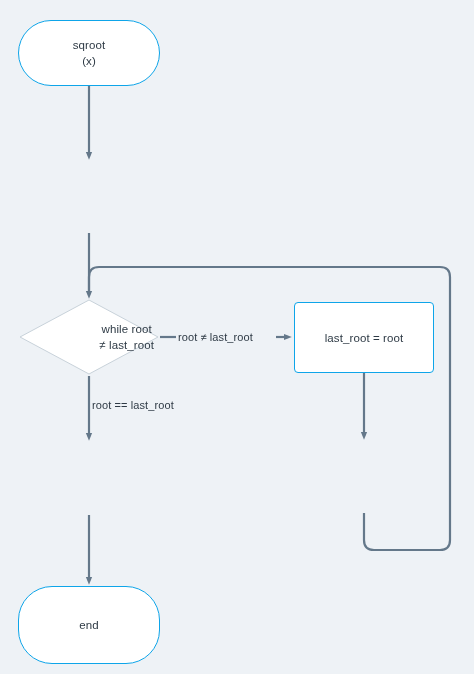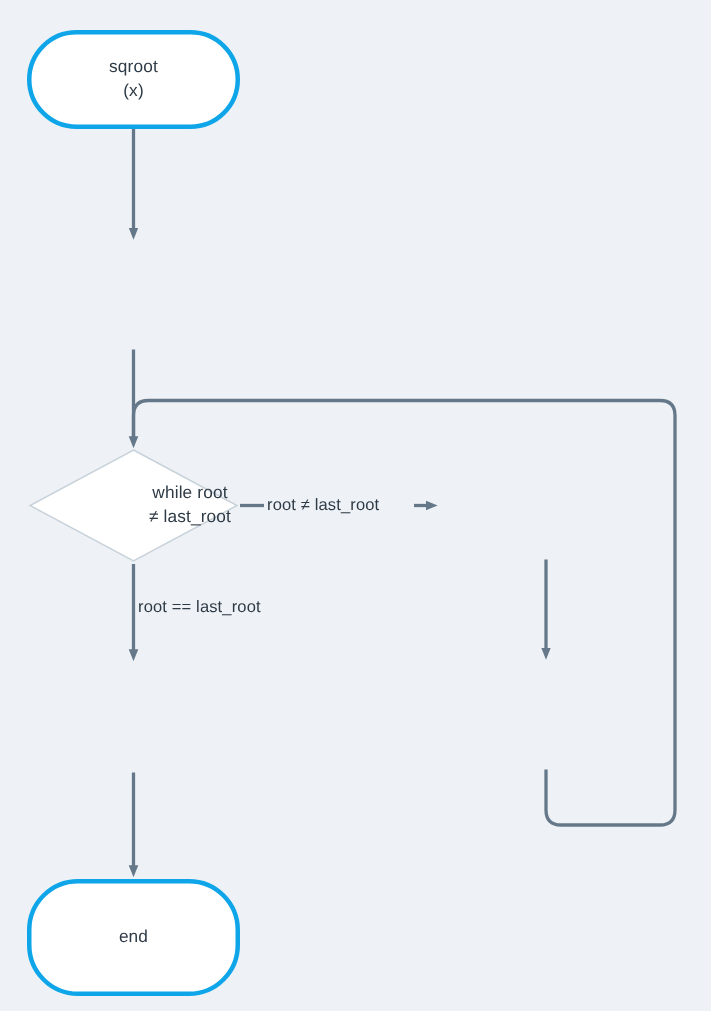--- a/index.html
+++ b/index.html
@@ -21,21 +21,21 @@
   #edges {
     position: absolute;
     left: 0;
     top: 0;
     width: 474px;
     height: 674px;
   }
   .node {
     position: absolute;
     background: #ffffff;
-    border: 3px solid #0ea5e9;
+    border: 1px solid #0ea5e9;
     box-sizing: border-box;
     display: flex;
     align-items: center;
     justify-content: center;
     text-align: center;
     color: #2e3a45;
     font-size: 11.5px;
     line-height: 16px;
     letter-spacing: 0.1px;
   }
@@ -118,15 +118,18 @@
 
   <div class="edge-label" style="left:50px; top:398px;margin-left:42px;">
     <span>root == last_root</span>
   </div>
 
 
   <div class="node terminal" style="left:18px; top:586px; width:142px; height:78px;">
     <span class="label">end</span>
   </div>
 
+  <div class="node process" style="left:294px; top:302px; width:140px; height:71px;">
+    <span class="label">last_root = root</span>
+  </div>
 
 
 </div>
 
 </body></html>

